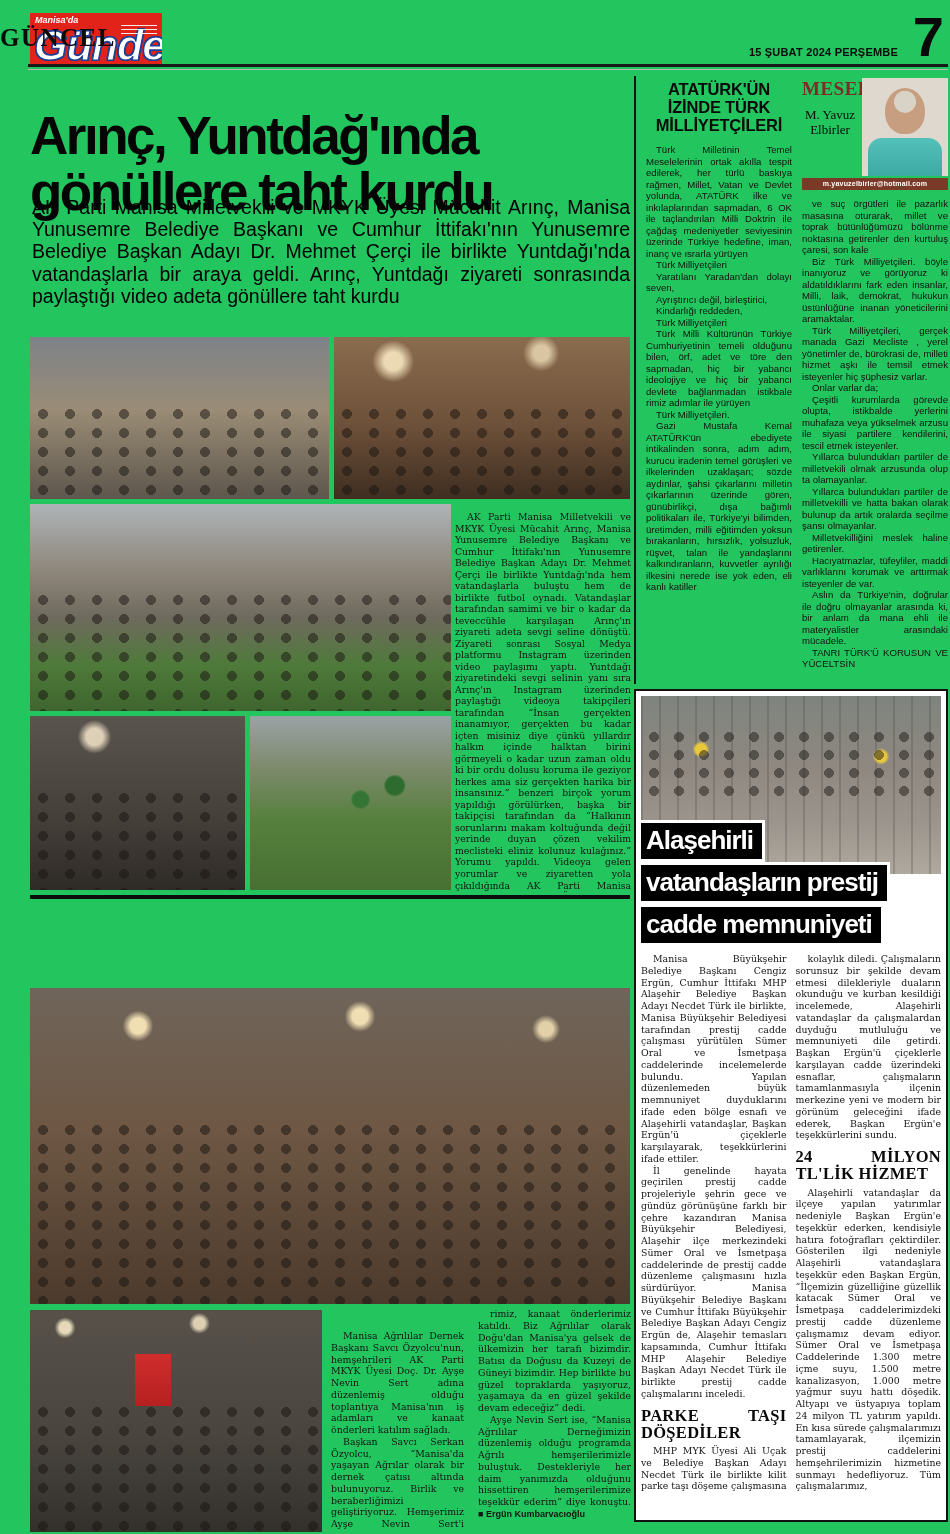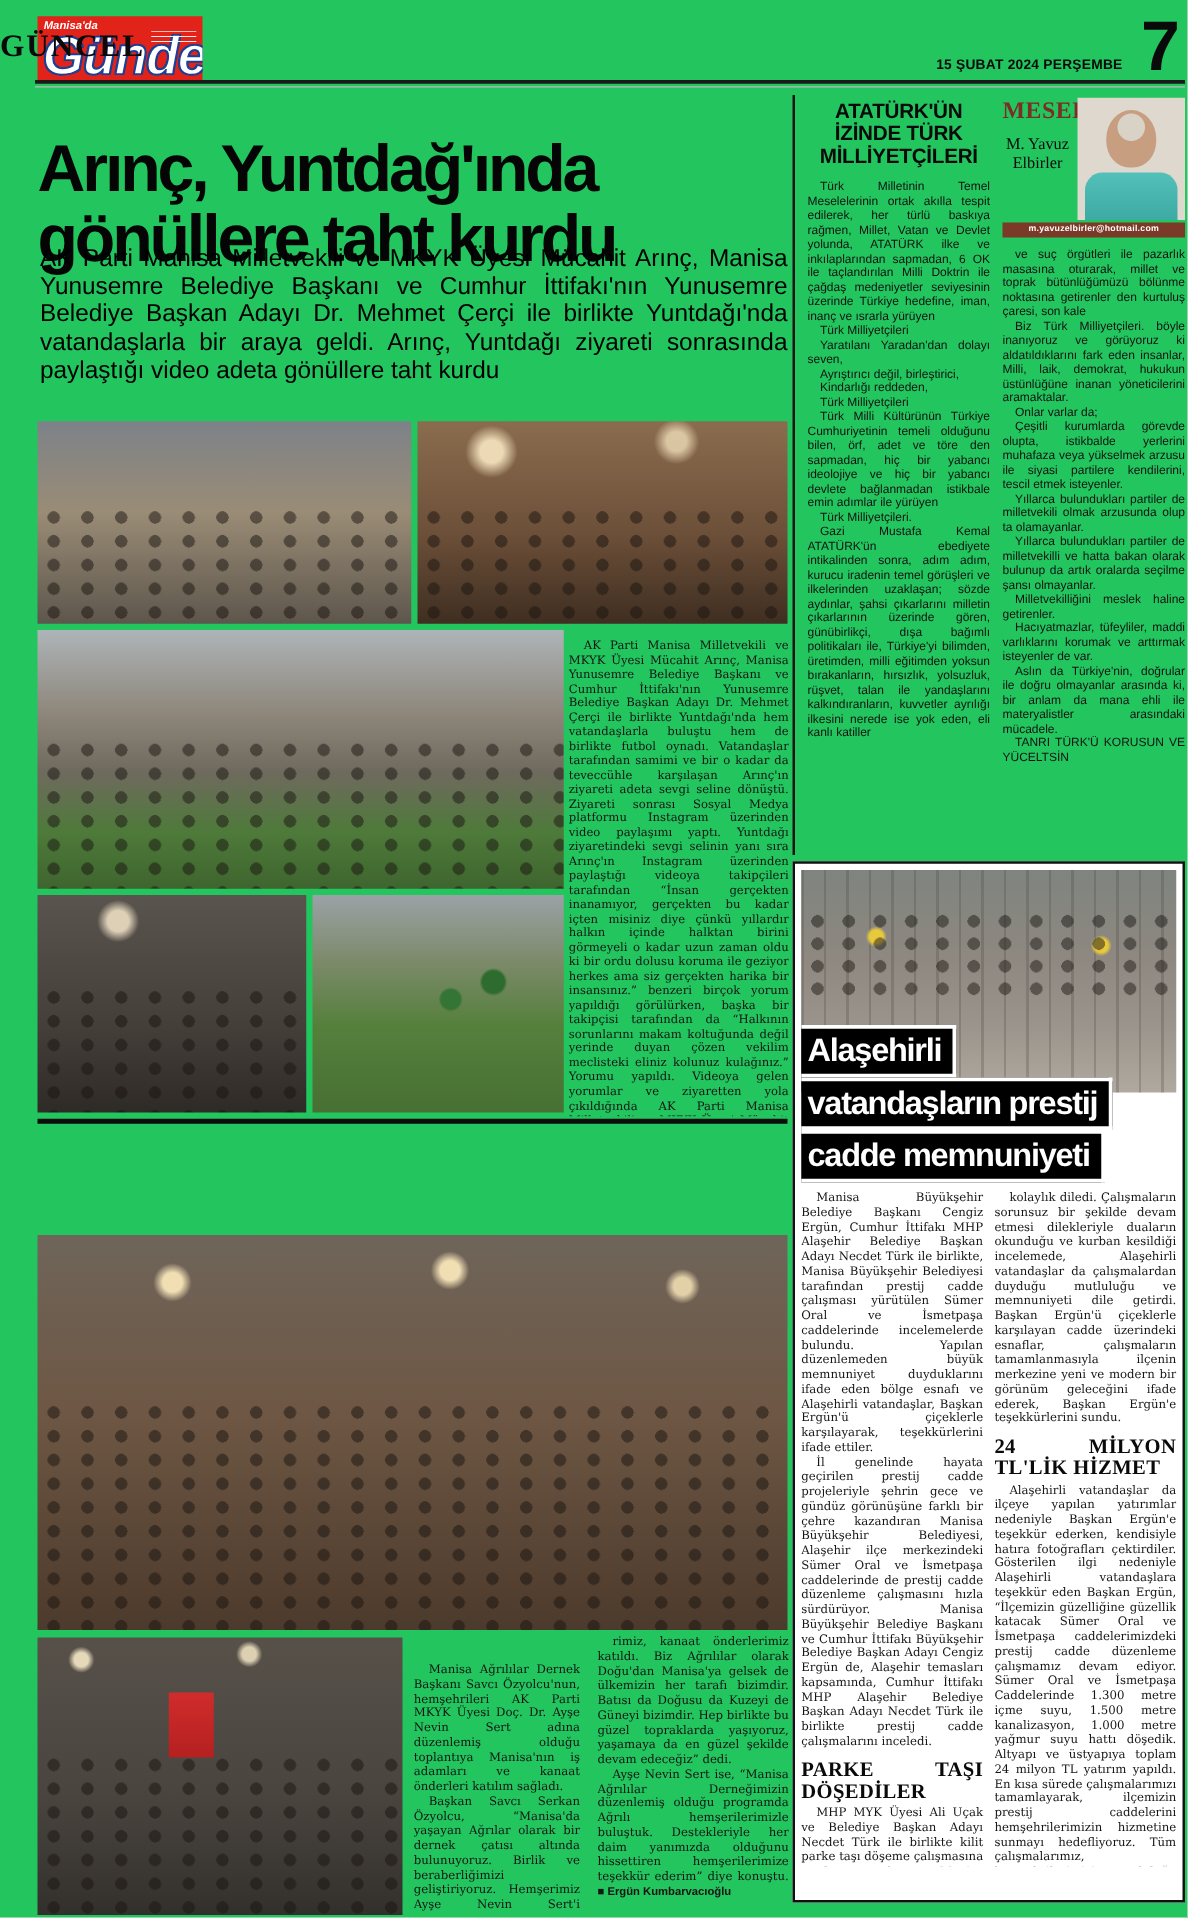--- a/index.html
+++ b/index.html
@@ -162,38 +162,39 @@
     <div class="op-flex">
       <div class="op-col" data-name="opinion-left-column">
         <div class="op-title" data-name="opinion-title">ATATÜRK'ÜN İZİNDE TÜRK MİLLİYETÇİLERİ</div>
         <div class="op-body" data-name="opinion-body-col1">
           <p data-name="opinion-paragraph">Türk Milletinin Temel Meselelerinin ortak akılla tespit edilerek, her türlü baskıya rağmen, Millet, Vatan ve Devlet yolunda, ATATÜRK ilke ve inkılaplarından sapmadan, 6 OK ile taçlandırılan Milli Doktrin ile çağdaş medeniyetler seviyesinin üzerinde Türkiye hedefine, iman, inanç ve ısrarla yürüyen</p>
           <p data-name="opinion-paragraph">Türk Milliyetçileri</p>
           <p data-name="opinion-paragraph">Yaratılanı Yaradan'dan dolayı seven,</p>
           <p data-name="opinion-paragraph">Ayrıştırıcı değil, birleştirici,</p>
           <p data-name="opinion-paragraph">Kindarlığı reddeden,</p>
           <p data-name="opinion-paragraph">Türk Milliyetçileri</p>
-          <p data-name="opinion-paragraph">Türk Milli Kültürünün Türkiye Cumhuriyetinin temeli olduğunu bilen, örf, adet ve töre den sapmadan, hiç bir yabancı ideolojiye ve hiç bir yabancı devlete bağlanmadan istikbale emin adımlar ile yürüyen</p>
+          <p data-name="opinion-paragraph">Türk Milli Kültürünün Türkiye Cumhuriyetinin temeli olduğunu bilen, örf, adet ve töre den sapmadan, hiç bir yabancı ideolojiye ve hiç bir yabancı devlete bağlanmadan istikbale rimiz adımlar ile yürüyen</p>
           <p data-name="opinion-paragraph">Türk Milliyetçileri.</p>
           <p data-name="opinion-paragraph">Gazi Mustafa Kemal ATATÜRK'ün ebediyete intikalinden sonra, adım adım, kurucu iradenin temel görüşleri ve ilkelerinden uzaklaşan; sözde aydınlar, şahsi çıkarlarını milletin çıkarlarının üzerinde gören, günübirlikçi, dışa bağımlı politikaları ile, Türkiye'yi bilimden, üretimden, milli eğitimden yoksun bırakanların, hırsızlık, yolsuzluk, rüşvet, talan ile yandaşlarını kalkındıranların, kuvvetler ayrılığı ilkesini nerede ise yok eden, eli kanlı katiller</p>
         </div>
       </div>
       <div class="op-col" data-name="opinion-right-column">
         <div class="mesele-box" data-name="columnist-header">
           <div class="mesele-kicker" data-name="column-kicker">MESELE</div>
           <div class="mesele-author" data-name="columnist-name">M. Yavuz Elbirler</div>
           <div class="portrait" data-name="columnist-portrait-photo">
             <div class="head" data-name="portrait-head-shape"></div>
             <div class="shirt" data-name="portrait-shirt-shape"></div>
           </div>
           <div class="email-bar" data-name="columnist-email">m.yavuzelbirler@hotmail.com</div>
         </div>
         <div class="op-body" data-name="opinion-body-col2">
           <p data-name="opinion-paragraph">ve suç örgütleri ile pazarlık masasına oturarak, millet ve toprak bütünlüğümüzü bölünme noktasına getirenler den kurtuluş çaresi, son kale</p>
           <p data-name="opinion-paragraph">Biz Türk Milliyetçileri. böyle inanıyoruz ve görüyoruz ki aldatıldıklarını fark eden insanlar, Milli, laik, demokrat, hukukun üstünlüğüne inanan yöneticilerini aramaktalar.</p>
+          <p data-name="opinion-paragraph">Türk Milliyetçileri, gerçek manada Gazi Mecliste , yerel yönetimler de, bürokrasi de, milleti hizmet aşkı ile temsil etmek isteyenler hiç şüphesiz varlar.</p>
           <p data-name="opinion-paragraph">Onlar varlar da;</p>
           <p data-name="opinion-paragraph">Çeşitli kurumlarda görevde olupta, istikbalde yerlerini muhafaza veya yükselmek arzusu ile siyasi partilere kendilerini, tescil etmek isteyenler.</p>
           <p data-name="opinion-paragraph">Yıllarca bulundukları partiler de milletvekili olmak arzusunda olup ta olamayanlar.</p>
           <p data-name="opinion-paragraph">Yıllarca bulundukları partiler de milletvekilli ve hatta bakan olarak bulunup da artık oralarda seçilme şansı olmayanlar.</p>
           <p data-name="opinion-paragraph">Milletvekilliğini meslek haline getirenler.</p>
           <p data-name="opinion-paragraph">Hacıyatmazlar, tüfeyliler, maddi varlıklarını korumak ve arttırmak isteyenler de var.</p>
           <p data-name="opinion-paragraph">Aslın da Türkiye'nin, doğrular ile doğru olmayanlar arasında ki, bir anlam da mana ehli ile materyalistler arasındaki mücadele.</p>
           <p data-name="opinion-paragraph">TANRI TÜRK'Ü KORUSUN VE YÜCELTSİN</p>
         </div>
       </div>

